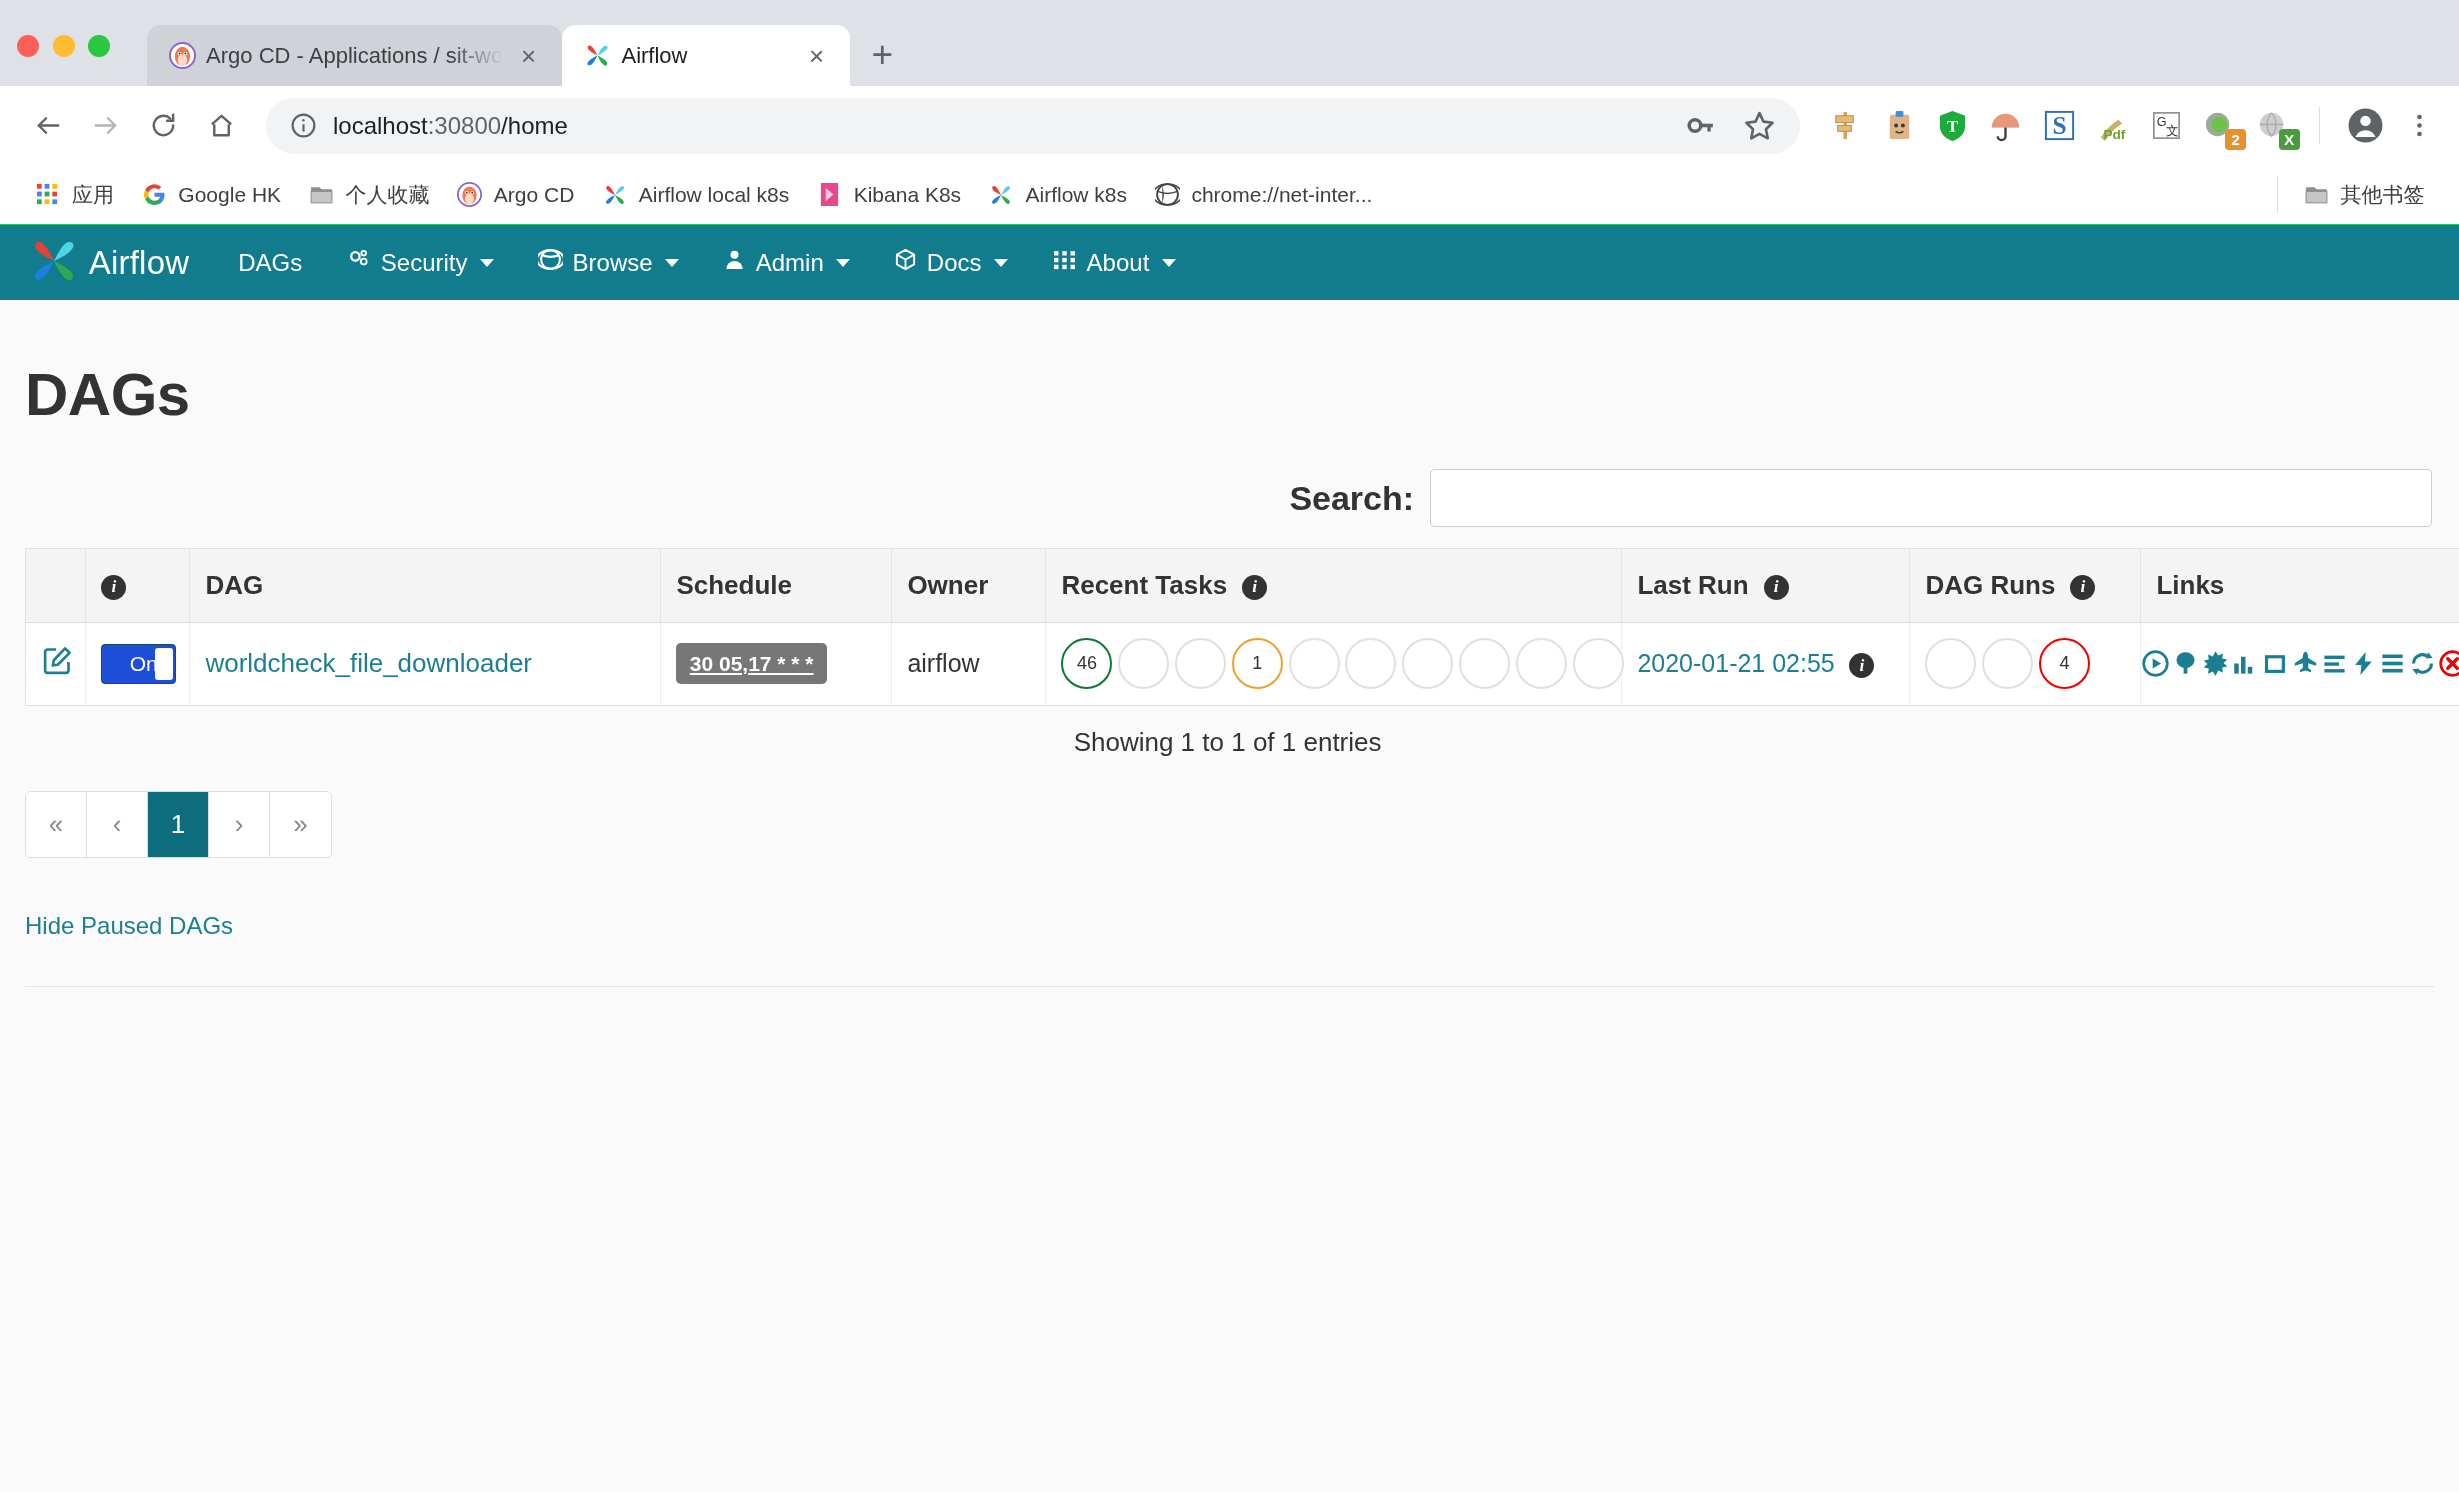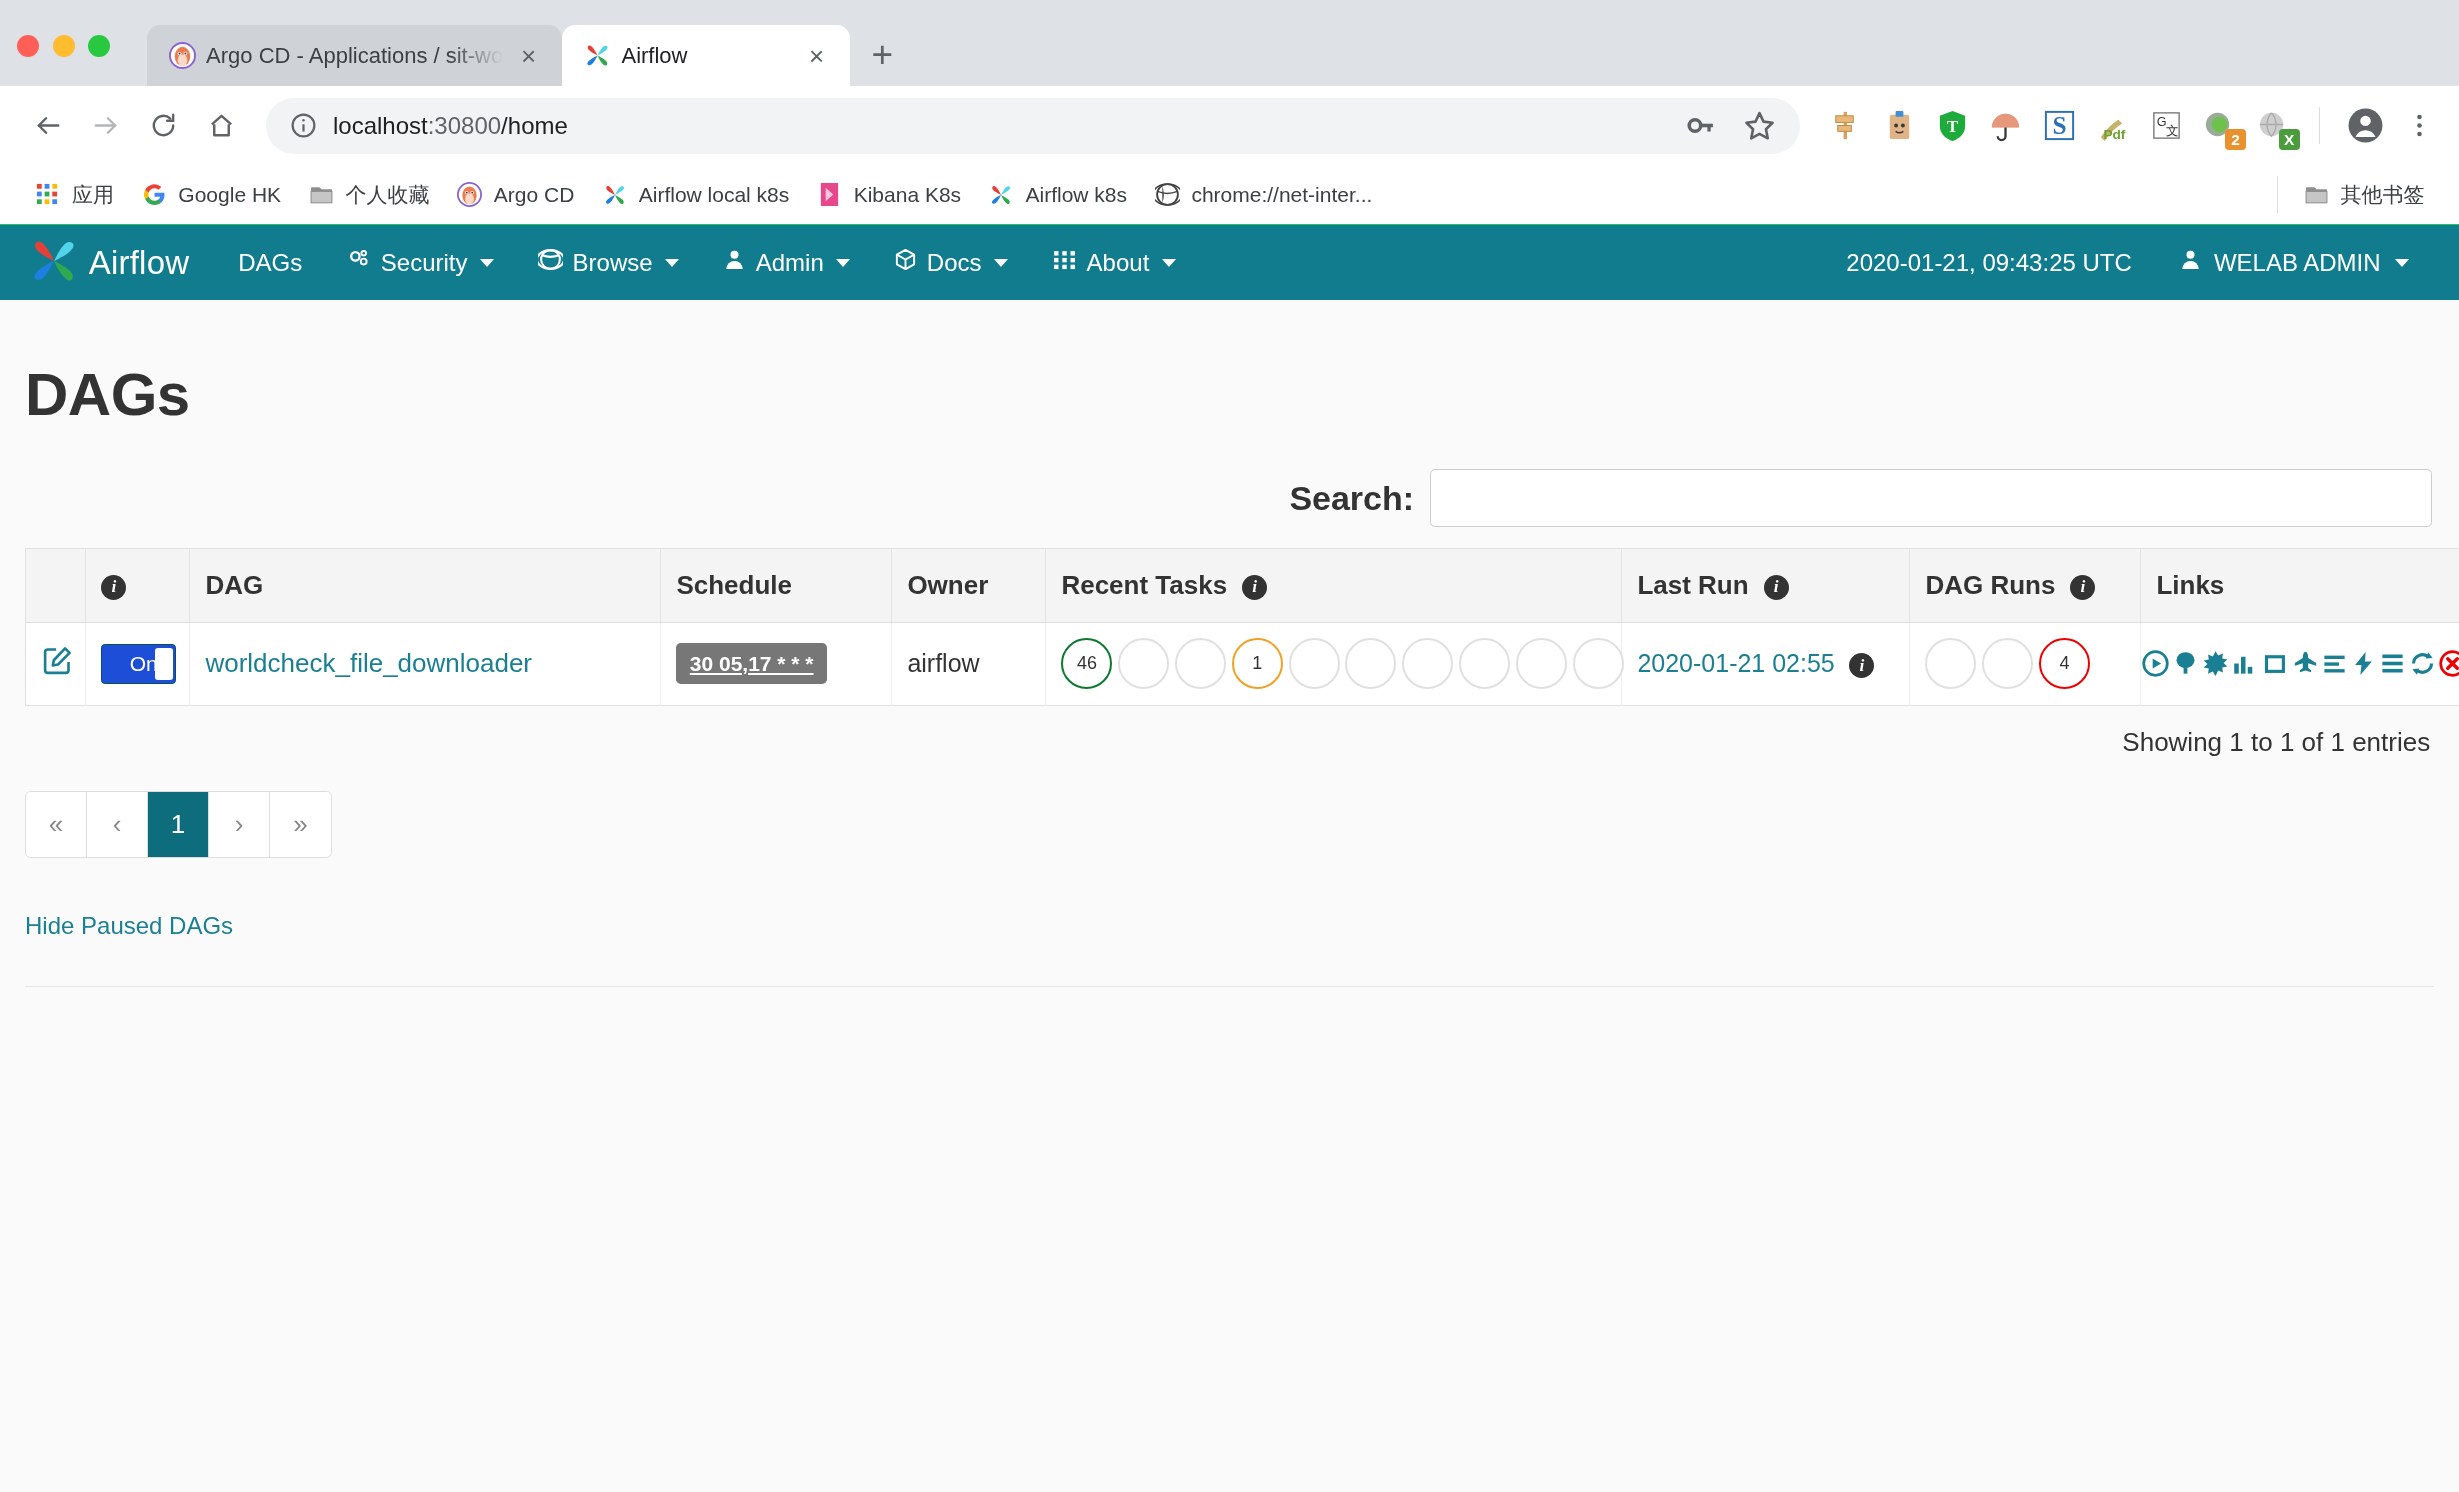--- a/index.html
+++ b/index.html
@@ -185,21 +185,21 @@
   .circ.success { border-color: #0b7a2e; }
   .circ.running { border-color: #f0a125; }
   .circ.failed { border-color: #ee0000; }
 
   .lastrun-link { color: #1a7f93; font-size: 25px; text-decoration: none; }
 
   .links-icons { display: flex; align-items: center; gap: 2.9px; justify-content: center; }
   .li { color: #1a7f93; display: flex; align-items: center; justify-content: center; }
 
   .showing {
-    text-align: right; font-size: 26px; color: #333; margin-top: 21px; padding-right: 3.8px;
+    text-align: center; font-size: 26px; color: #333; margin-top: 21px; padding-right: 3.8px;
   }
   .pager { display: inline-flex; margin-top: 33px; border-radius: 5.8px; overflow: hidden;
            border: 1px solid #dddddd; }
   .pg {
     min-width: 61px; height: 65px; display: flex; align-items: center; justify-content: center;
     font-size: 26px; color: #888; background: #fff; border-right: 1px solid #dddddd;
   }
   .pg:last-child { border-right: none; }
   .pg.active { background: #0e6d7d; color: #ffffff; }
   .hide-paused { display: inline-block; margin-top: 54px; font-size: 24px; color: #1a7f93; text-decoration: none; }
@@ -563,33 +563,20 @@
               <rect x="2" y="17" width="4.2" height="4.2"></rect>
                 <rect x="9.9" y="17" width="4.2" height="4.2"></rect>
                 <rect x="17.8" y="17" width="4.2" height="4.2"></rect>
             </svg>
           </span>
           <span>About</span>
           <span class="caret"></span>
         </a>
       </div>
 
-      <div class="nav-right">
-        <span class="nav-time">2020-01-21, 09:43:25 UTC</span>
-        <a class="nav-user">
-          <span>
-            <svg width="23" height="25" viewBox="0 0 24 24" fill="#ffffff">
-                <circle cx="12" cy="7" r="4.2"></circle>
-                <path d="M3.5 22 a8.5 8.5 0 0 1 17 0 Z"></path>
-              </svg>
-          </span>
-          <span>WELAB ADMIN</span>
-          <span class="caret"></span>
-        </a>
-      </div>
     </div>
 
     <div class="content">
       <h1 class="page-title">DAGs</h1>
 
       <div class="search-row">
         <span class="search-label">Search:</span>
         <input class="search-input" type="text" placeholder="" style="">
       </div>
 

